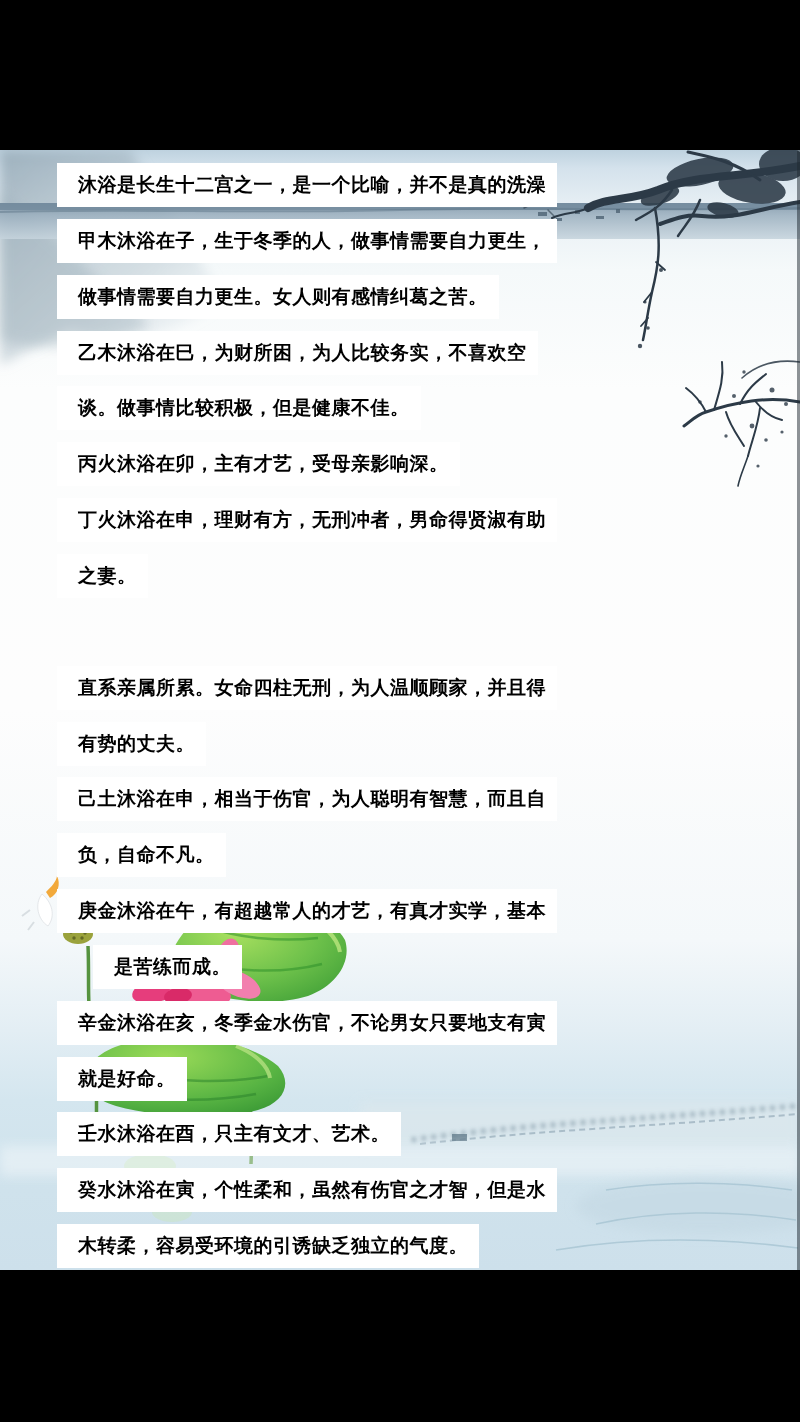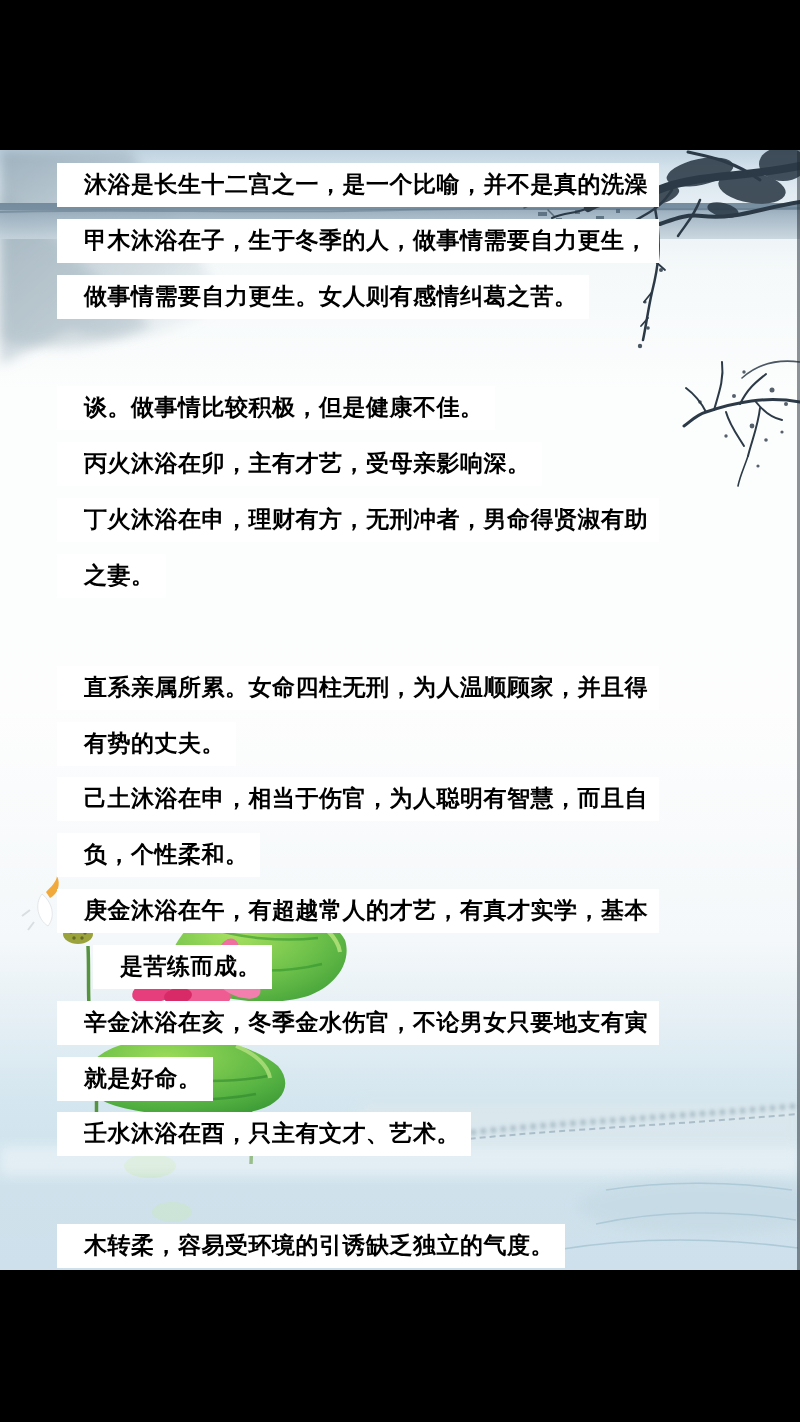--- a/index.html
+++ b/index.html
@@ -15,22 +15,22 @@
     position:absolute;left:0;top:150px;width:800px;height:1120px;overflow:hidden;
     background:linear-gradient(180deg,
       #bed2df 0px,#d4e2ec 18px,#e7eff4 55px,#f5f9fa 120px,
       #fcfdfd 240px,#fdfdfd 560px,#f4f8fa 790px,#e3eef4 880px,
       #d4e6ef 950px,#cfe2ec 1040px,#cde0eb 1120px);
   }
   .bg-art{position:absolute;left:0;top:0;width:800px;height:1120px;display:block;}
   .lines{position:absolute;left:0;top:0;width:800px;height:1120px;}
   .text-line{
     position:absolute;left:57px;display:inline-block;white-space:nowrap;
-    background:#ffffff;color:#000;font-weight:700;font-size:23px;line-height:31px;
-    padding:6px 11px 7px 27px;letter-spacing:0.5px;
+    background:#ffffff;color:#000;font-weight:700;font-size:19px;line-height:31px;
+    padding:6px 11px 7px 21px;letter-spacing:0.5px;
   }
 </style>
 </head>
 <body>
 
 <div class="frame">
 
   <div class="bar bar-top"></div>
 
   <div class="content">
@@ -191,31 +191,33 @@
         </g>
       </g>
 
       <rect x="797" y="0" width="3" height="1120" fill="#1d2730" opacity="0.5"></rect>
     </svg>
 
     <div class="lines">
         <div class="text-line" style="top: 13px;">沐浴是长生十二宫之一，是一个比喻，并不是真的洗澡</div>
         <div class="text-line" style="top: 68.85px;">甲木沐浴在子，生于冬季的人，做事情需要自力更生，</div>
         <div class="text-line" style="top: 124.7px;">做事情需要自力更生。女人则有感情纠葛之苦。</div>
+        <div class="text-line" style="top: 180.55px;">乙木沐浴在巳，为财所困，为人比较务实，不喜欢空</div>
         <div class="text-line" style="top: 236.4px;">谈。做事情比较积极，但是健康不佳。</div>
         <div class="text-line" style="top: 292.25px;">丙火沐浴在卯，主有才艺，受母亲影响深。</div>
         <div class="text-line" style="top: 348.1px;">丁火沐浴在申，理财有方，无刑冲者，男命得贤淑有助</div>
         <div class="text-line" style="top: 403.95px;">之妻。</div>
         <div class="text-line" style="top: 515.65px;">直系亲属所累。女命四柱无刑，为人温顺顾家，并且得</div>
         <div class="text-line" style="top: 571.5px;">有势的丈夫。</div>
         <div class="text-line" style="top: 627.35px;">己土沐浴在申，相当于伤官，为人聪明有智慧，而且自</div>
-        <div class="text-line" style="top: 683.2px;">负，个性柔和。</div>
+        <div class="text-line" style="top: 683.2px;">负，自命不凡。</div>
         <div class="text-line" style="top: 739.05px;">庚金沐浴在午，有超越常人的才艺，有真才实学，基本</div>
         <div class="text-line" style="top: 794.9px; margin-left: 36px;">是苦练而成。</div>
         <div class="text-line" style="top: 850.75px;">辛金沐浴在亥，冬季金水伤官，不论男女只要地支有寅</div>
         <div class="text-line" style="top: 906.6px;">就是好命。</div>
         <div class="text-line" style="top: 962.45px; text-align: right;">壬水沐浴在酉，只主有文才、艺术。</div>
+        <div class="text-line" style="top: 1018.3px;">癸水沐浴在寅，个性柔和，虽然有伤官之才智，但是水</div>
         <div class="text-line" style="top: 1074.15px;">木转柔，容易受环境的引诱缺乏独立的气度。</div>
       </div>
   </div>
 
   <div class="bar bar-bottom"></div>
 </div>
 
 </body></html>

